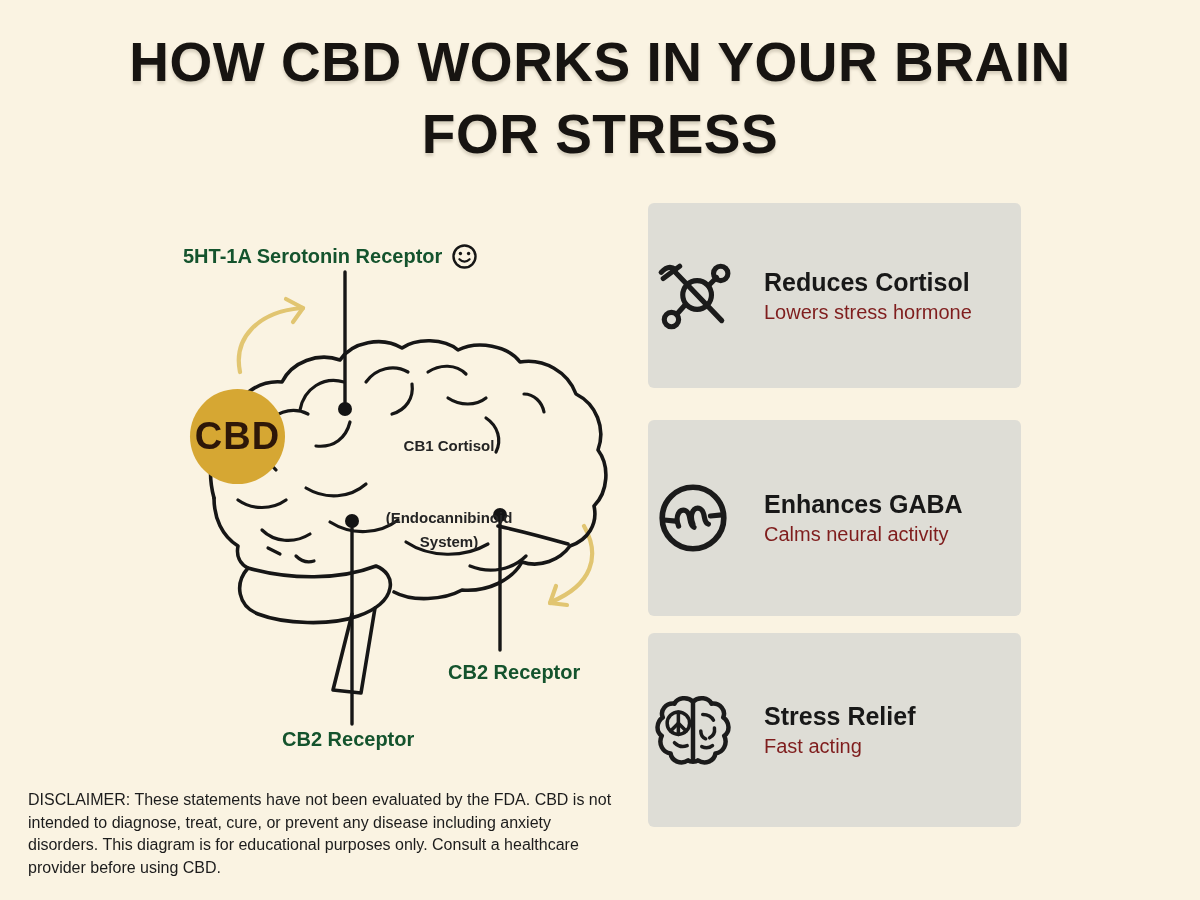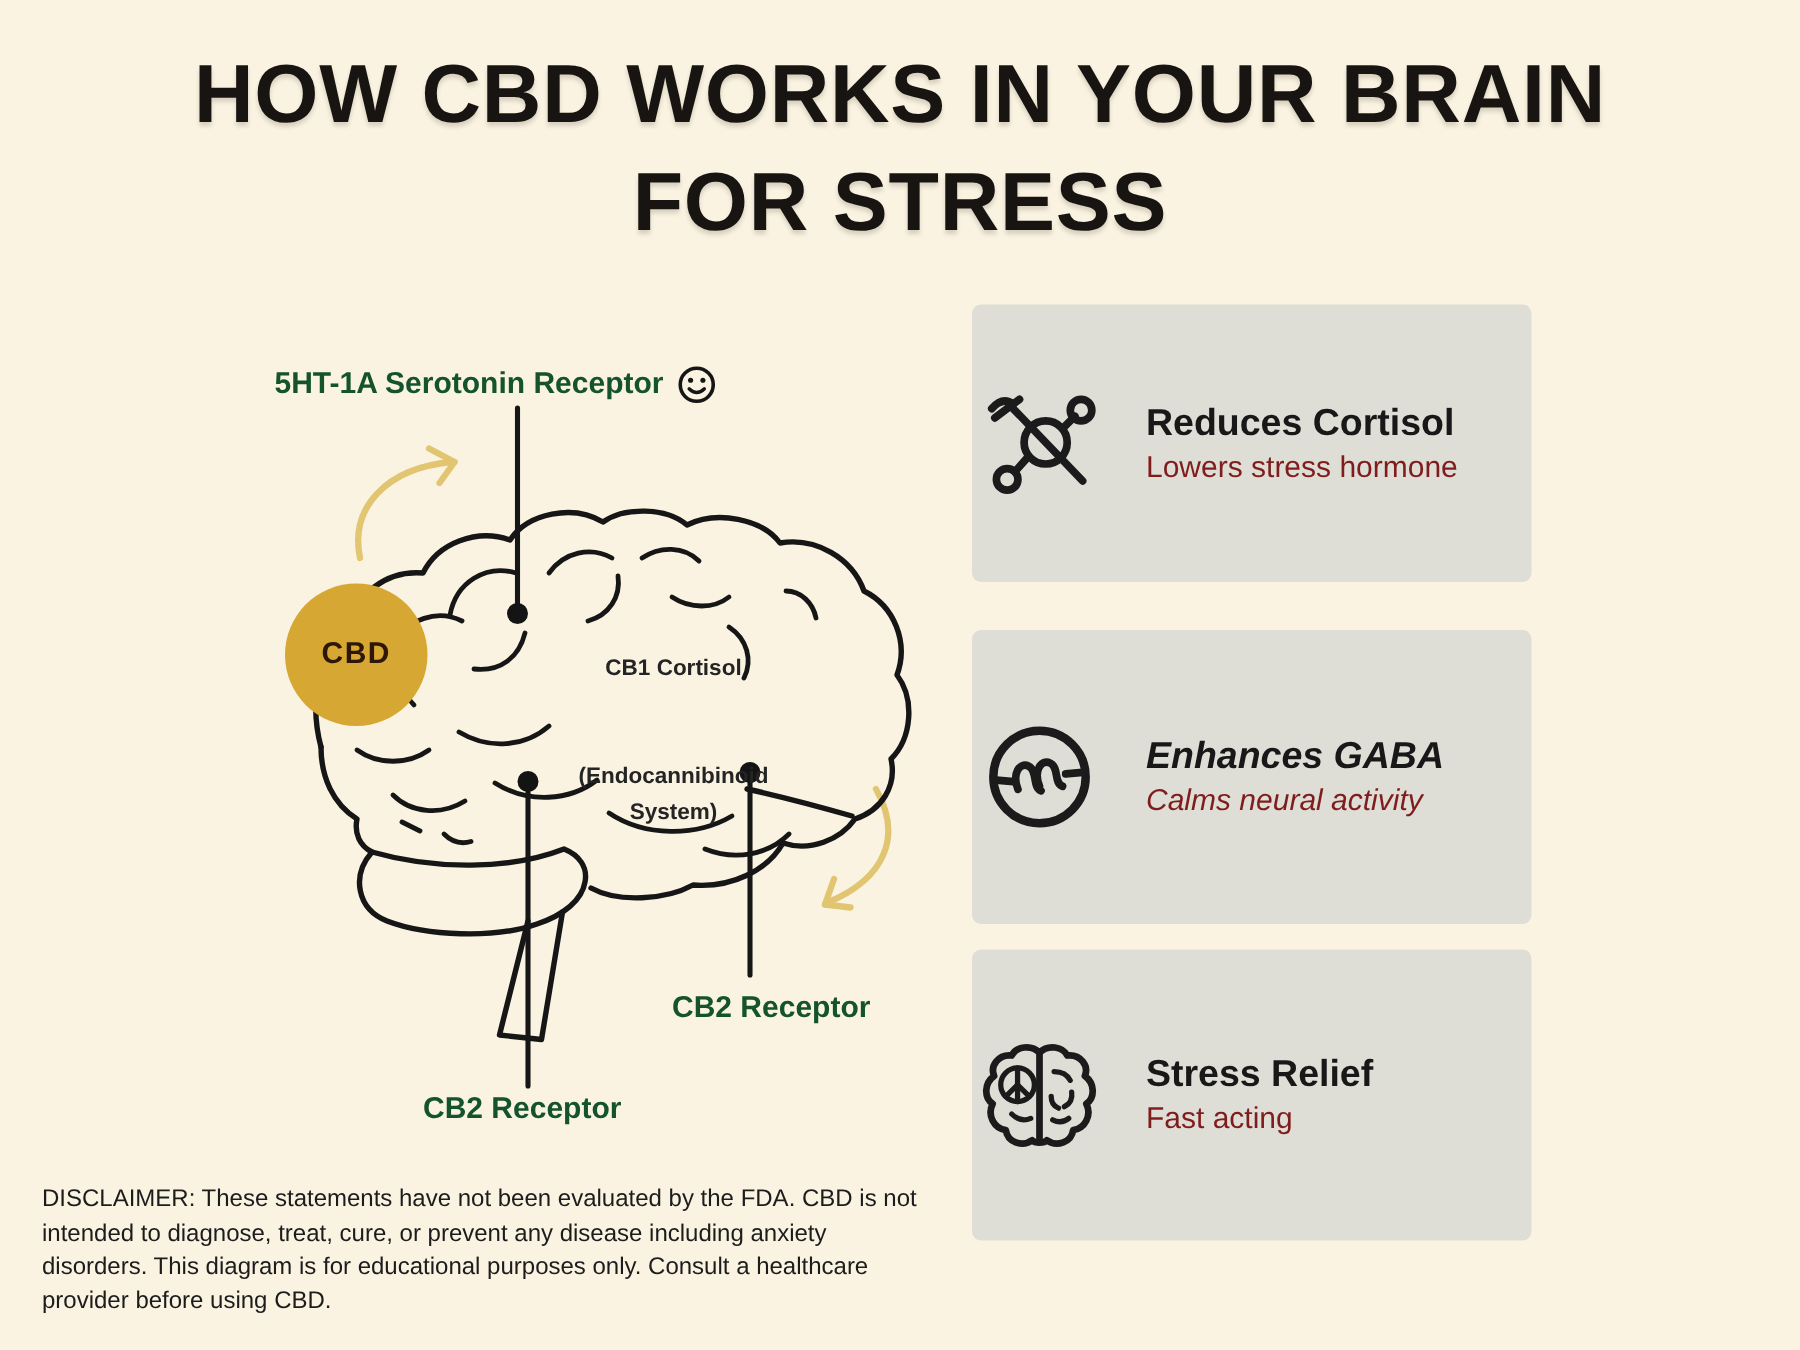--- a/index.html
+++ b/index.html
@@ -21,29 +21,29 @@
   .gold{stroke:#DFC268;fill:none;stroke-linecap:round;stroke-linejoin:round;}
   
   .lbl{position:absolute;font-weight:bold;color:#14532d;white-space:nowrap;}
   .serotonin-lbl{left:183px;top:243px;font-size:20px;display:flex;align-items:center;gap:9px;}
   .cb1-lbl{left:360px;top:434px;width:178px;font-size:15px;line-height:24px;text-align:center;white-space:normal;color:#242424;}
   .cb2-right-lbl{left:448px;top:661px;font-size:20px;}
   .cb2-left-lbl{left:282px;top:728px;font-size:20px;}
   .cbd-circle{
     position:absolute;left:190px;top:389px;width:95px;height:95px;border-radius:50%;
     background:#D6A733;display:flex;align-items:center;justify-content:center;
-    font-size:20px;font-weight:bold;color:#2E1708;letter-spacing:1px;
+    font-size:38px;font-weight:bold;color:#2E1708;letter-spacing:1px;
   }
   
   .card{
     position:absolute;left:648px;width:373px;background:#DEDDD6;border-radius:6px;
     display:flex;align-items:center;padding:0 0 0 6px;box-sizing:border-box;gap:32px;
   }
   .card-1{top:203px;height:185px;}
-  .card-2{top:420px;height:196px;font-style:italic;}
+  .card-2{top:420px;height:196px;}
   .card-3{top:633px;height:194px;}
   .card .icon{flex:0 0 78px;height:78px;}
   .card-title{font-size:25px;font-weight:bold;color:#181818;line-height:33px;}
   .card-sub{font-size:20px;color:#7f1d1d;line-height:27px;}
   
   .disclaimer{
     position:absolute;left:28px;top:789px;width:596px;
     font-size:16px;line-height:22.5px;color:#1C1C1C;
   }
 </style>

